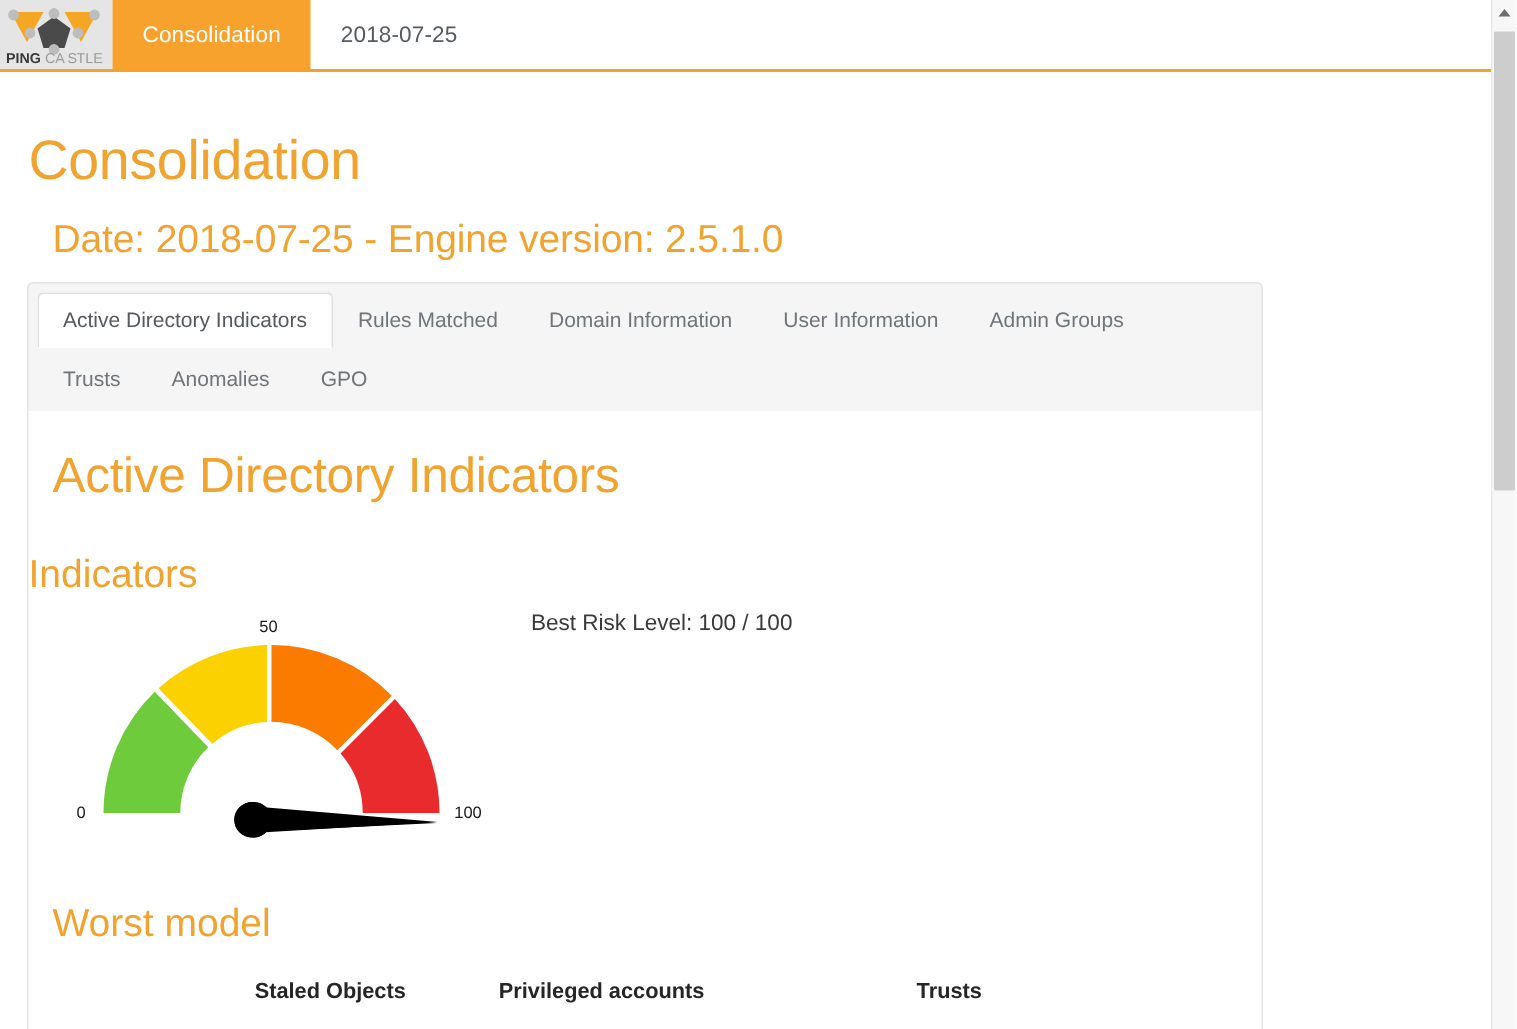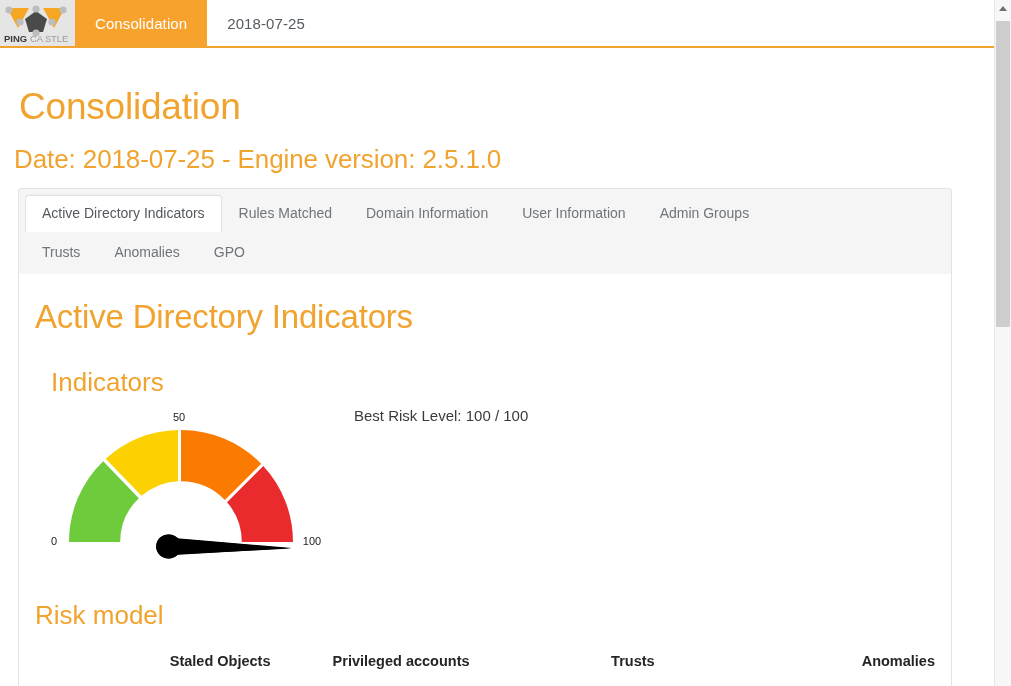--- a/index.html
+++ b/index.html
@@ -87,35 +87,35 @@
     font-size: 37px;
     font-weight: normal;
     color: #f0a32e;
     line-height: 1;
     letter-spacing: -0.2px;
   }
 
   h2.page-sub {
     margin: 0;
     position: absolute;
-    left: 14px;
+    left: 35px;
     top: 98px;
     font-size: 26px;
     font-weight: normal;
     color: #f0a32e;
     line-height: 1;
     letter-spacing: -0.1px;
   }
 
   
   .tabcard {
     position: absolute;
     left: 18px;
     top: 140px;
-    width: 934px;
+    width: 824px;
     height: 498px;
     box-sizing: border-box;
   }
 
   .tabheader {
     position: relative;
     background: #f5f5f5;
     border: 1px solid #e3e3e3;
     border-bottom: none;
     border-radius: 4px 4px 0 0;
@@ -166,21 +166,21 @@
     font-size: 33px;
     font-weight: normal;
     color: #f0a32e;
     line-height: 1;
     letter-spacing: -0.2px;
   }
 
   h3.sub-title {
     margin: 0;
     position: absolute;
-    left: 32px;
+    left: 0;
     top: 95px;
     font-size: 26px;
     font-weight: normal;
     color: #f0a32e;
     line-height: 1;
   }
 
   h3.risk-title {
     margin: 0;
     position: absolute;
@@ -402,21 +402,21 @@
               <text class="gauge-tick" x="13" y="143" text-anchor="middle">0</text>
               <text class="gauge-tick" x="138" y="19" text-anchor="middle">50</text>
               <text class="gauge-tick" x="271" y="143" text-anchor="middle">100</text>
             </svg>
           </div>
 
           <div class="stats">
             <p class="stat-line">Best Risk Level: 100 / 100</p>
           </div>
 
-          <h3 class="risk-title">Risk model</h3>
+          <h3 class="risk-title">Worst model</h3>
 
           <table class="riskmodel-table">
             <thead>
               <tr>
                 <th class="c0">Staled Objects</th>
                 <th class="c1">Privileged accounts</th>
                 <th class="c2">Trusts</th>
                 <th class="c3">Anomalies</th>
               </tr>
             </thead>

